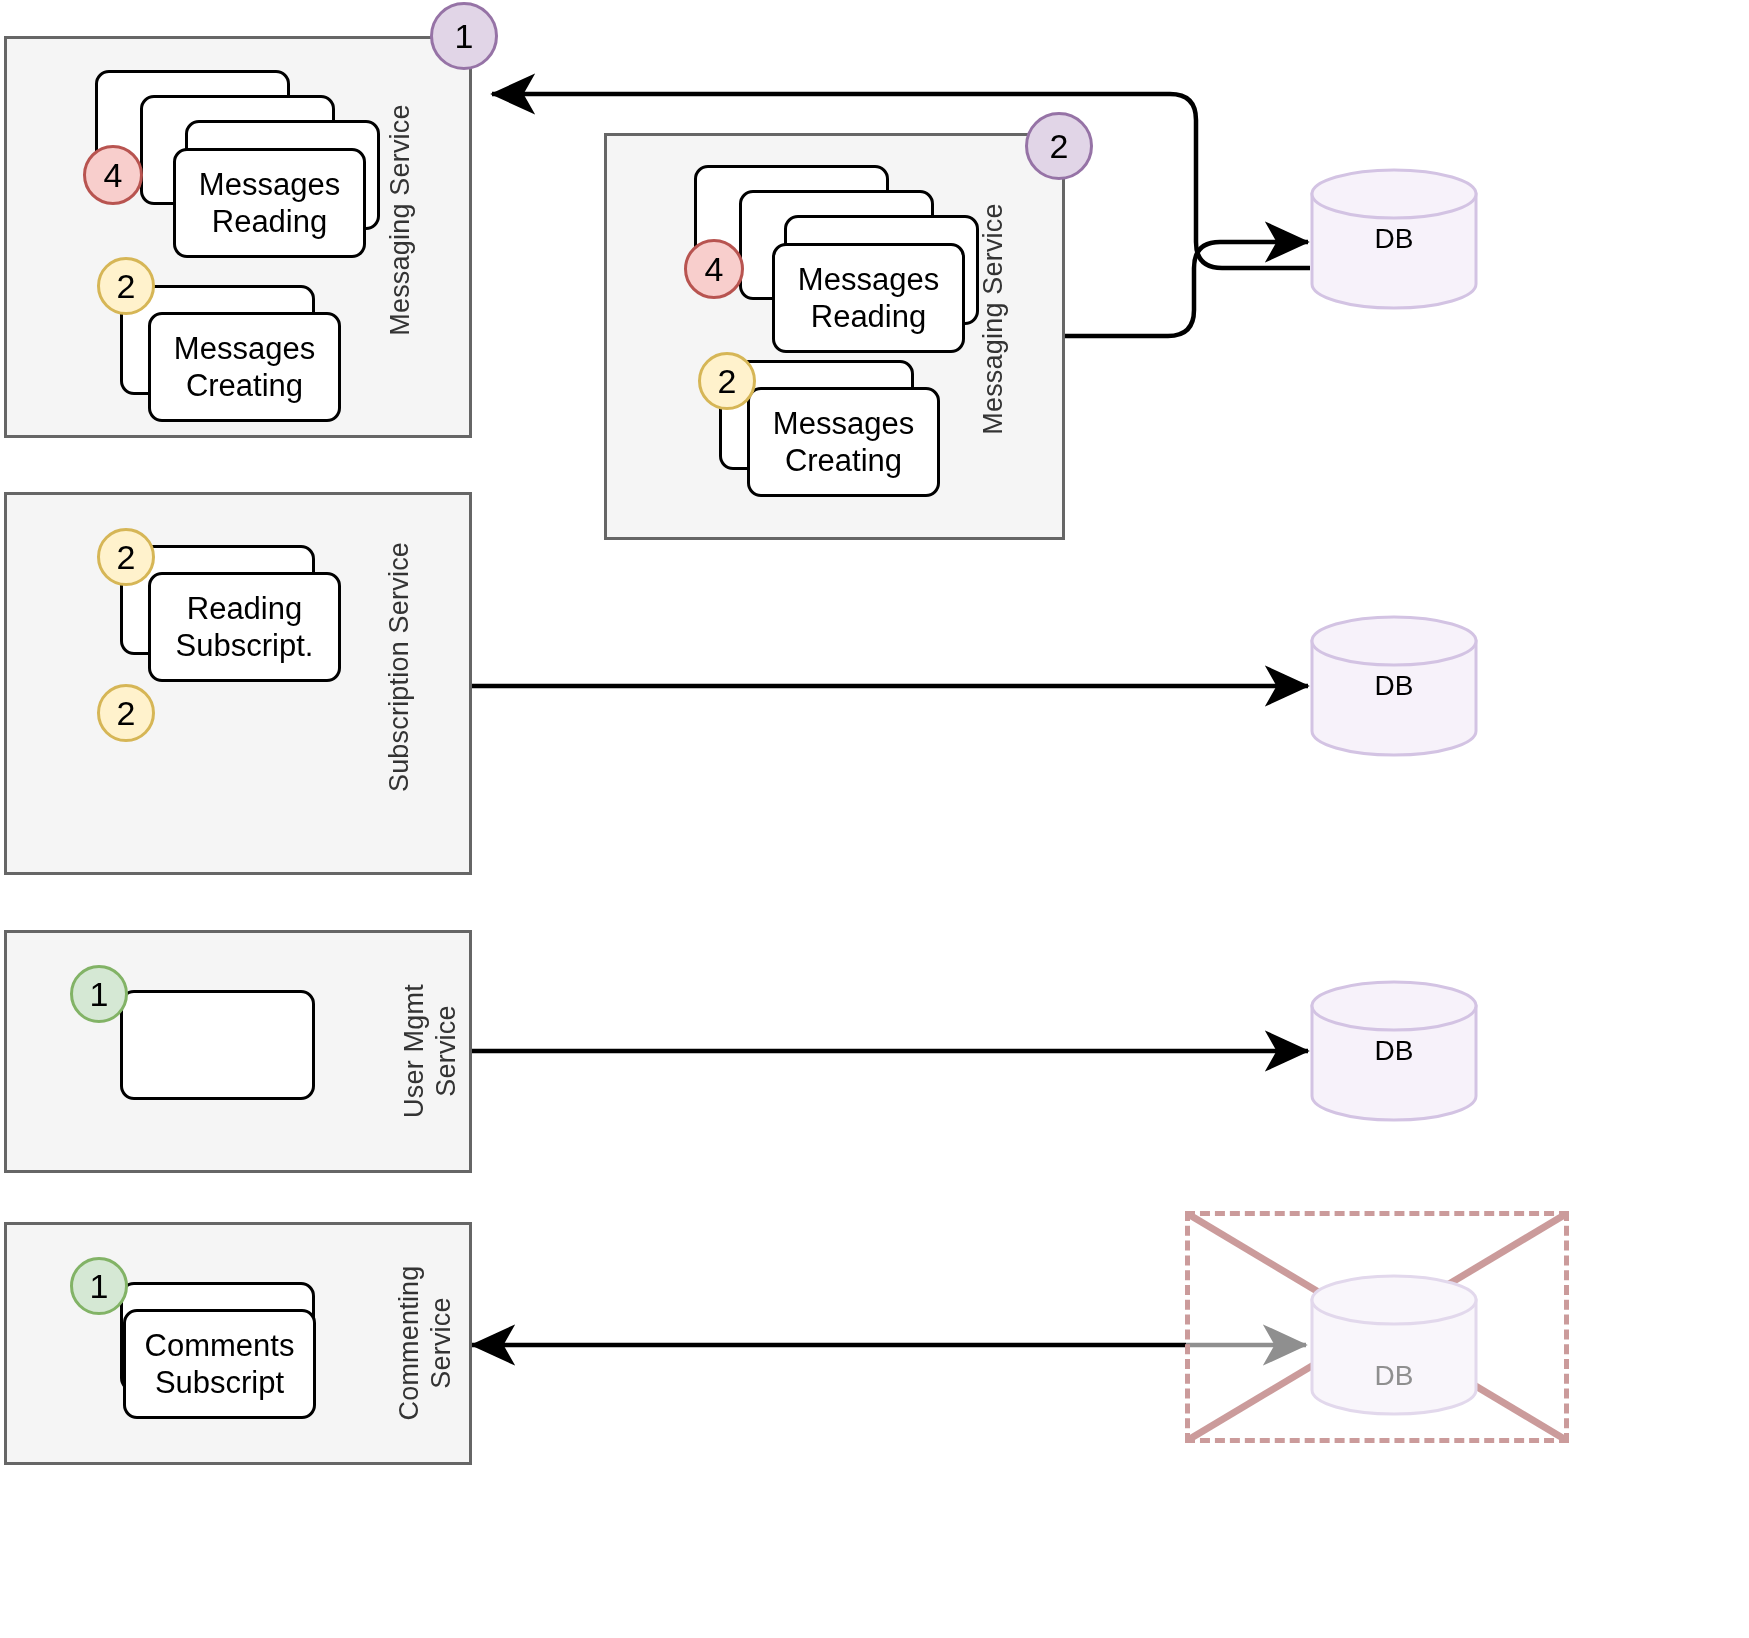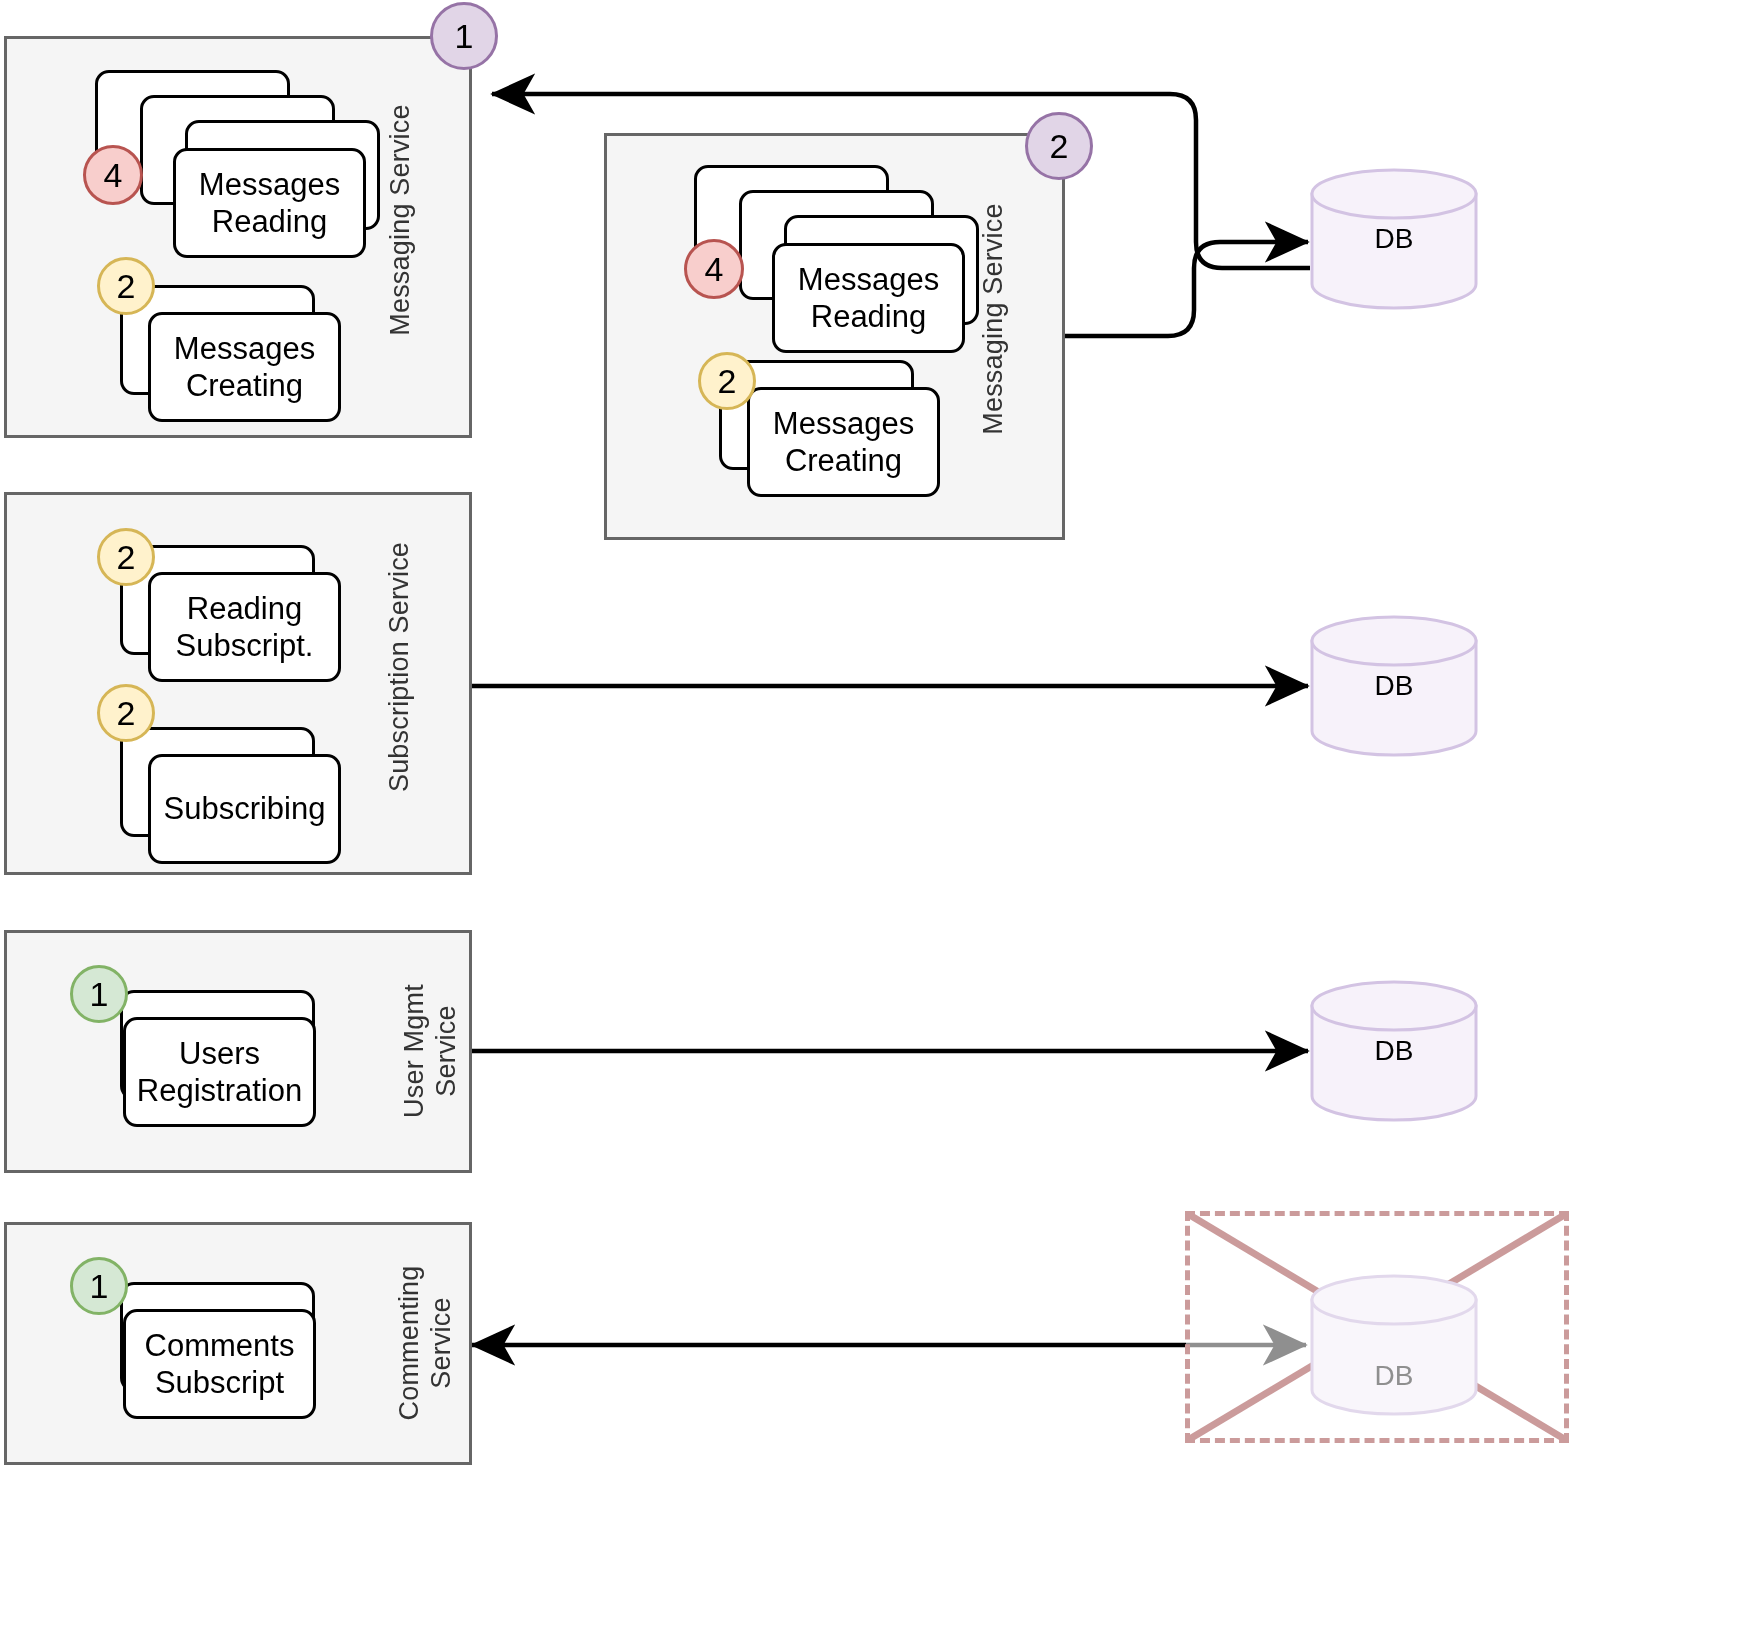--- a/index.html
+++ b/index.html
@@ -179,35 +179,29 @@
     <div class="service-label" style="left:auto;right:-96px;top:152px;width:330px;height:40px;">Subscription Service</div>
   </div>
 
   <div class="stack" style="left:95px;top:545px;width:280px;height:150px;">
     <div class="card" style="left:25px;top:0px;width:195px;height:110px;"></div>
     <div class="card" style="left:53px;top:27px;width:193px;height:110px;">Reading
 Subscript.</div>
   </div>
   <div class="badge yellow" style="left:97px;top:528px;width:58px;height:58px;">2</div>
 
-  <div class="stack" style="left:95px;top:727px;width:280px;height:150px;">
-    <div class="card" style="left:25px;top:0px;width:195px;height:110px;"></div>
-    <div class="card" style="left:53px;top:27px;width:193px;height:110px;">Subscribing</div>
-  </div>
   <div class="badge yellow" style="left:97px;top:684px;width:58px;height:58px;">2</div>
 
   <div class="service-box" style="left:4px;top:930px;width:468px;height:243px;">
     <div class="service-label" style="left:auto;right:-72px;top:82px;width:220px;height:72px;">User Mgmt
 Service</div>
   </div>
 
   <div class="stack" style="left:95px;top:990px;width:280px;height:150px;">
     <div class="card" style="left:25px;top:0px;width:195px;height:110px;"></div>
-    <div class="card" style="left:28px;top:27px;width:193px;height:110px;">Users
-Registration</div>
   </div>
   <div class="badge green" style="left:70px;top:965px;width:58px;height:58px;">1</div>
 
   <div class="service-box" style="left:4px;top:1222px;width:468px;height:243px;">
     <div class="service-label" style="left:auto;right:-72px;top:82px;width:230px;height:72px;">Commenting
 Service</div>
   </div>
 
   <div class="stack" style="left:95px;top:1282px;width:280px;height:150px;">
     <div class="card" style="left:25px;top:0px;width:195px;height:110px;"></div>

